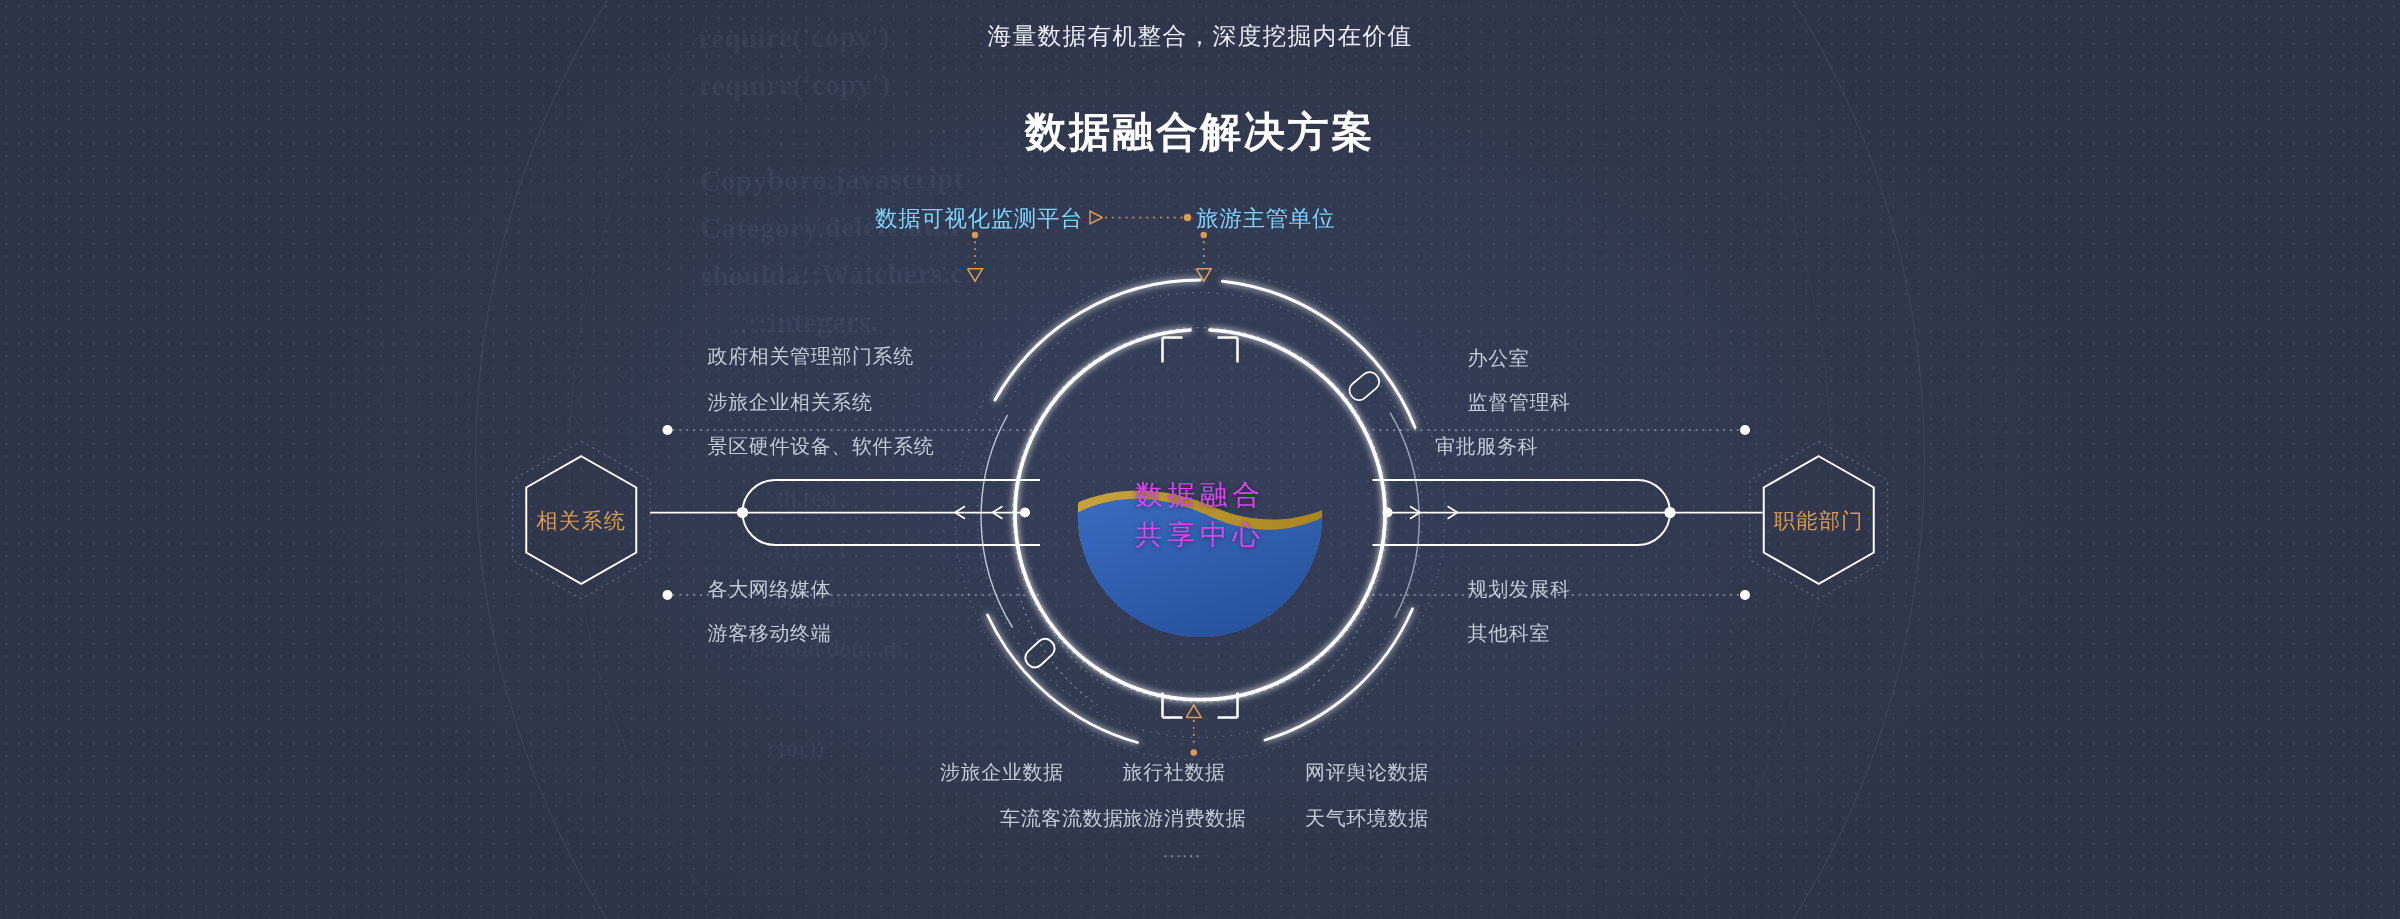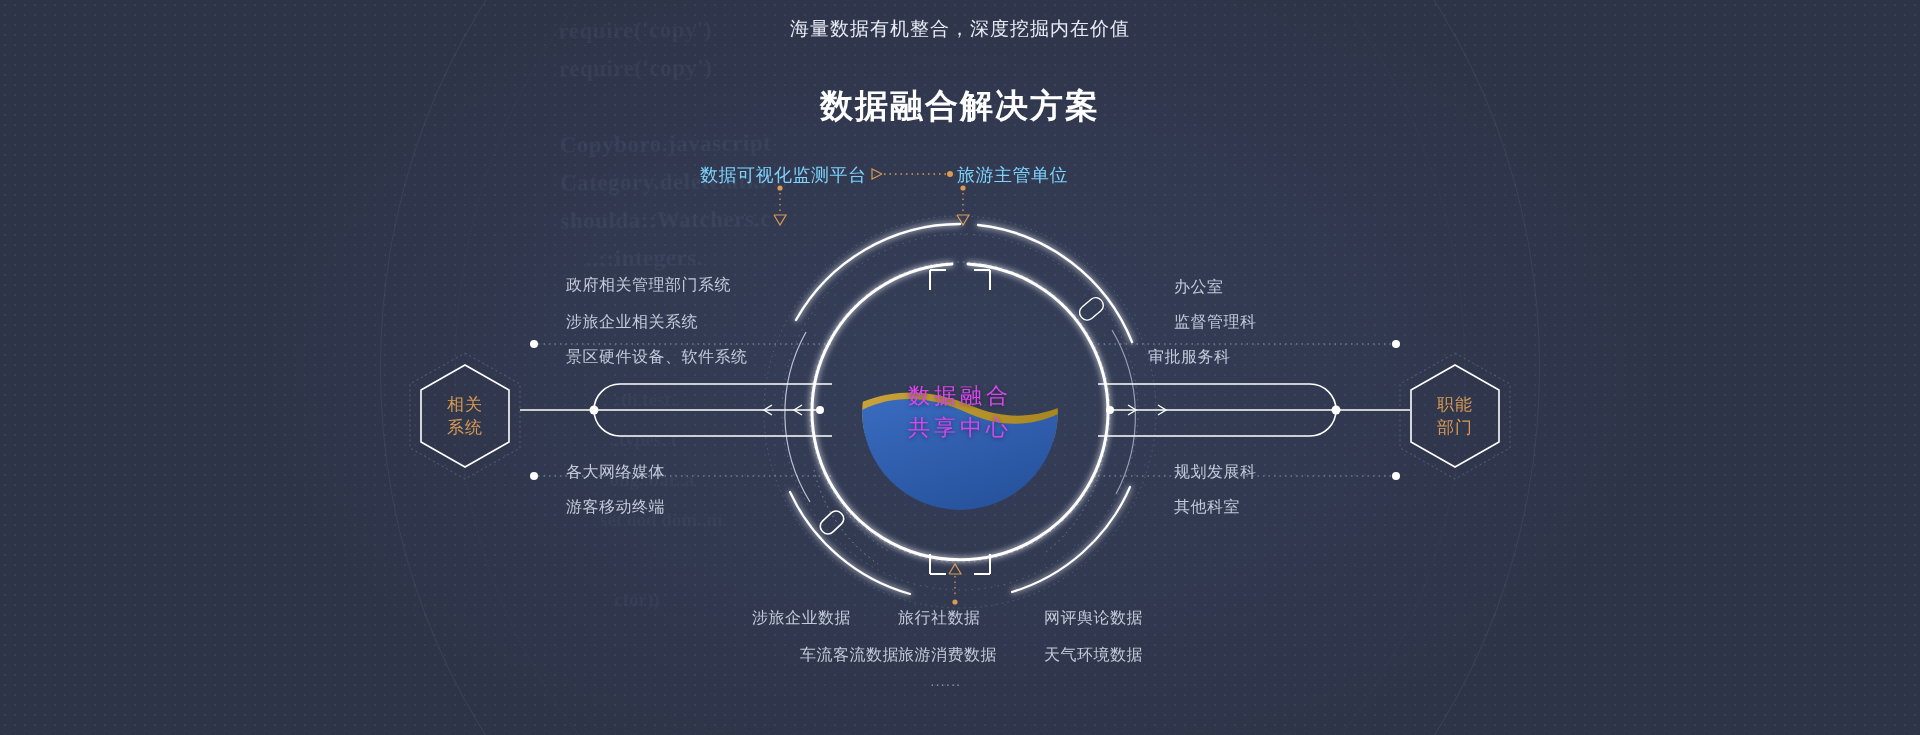--- a/index.html
+++ b/index.html
@@ -102,21 +102,21 @@
   }
   .lbl.orange { color: #7dd3fc; font-size: 18px; }
 
   
   .hex-wrap { position: absolute; z-index: 25; width: 120px; height: 132px; }
   .hex-outer, .hex-inner {
     position: absolute; left: 0; top: 0; width: 100%; height: 100%;
   }
   .hex-label {
     position: absolute; left: 0; top: 0; width: 100%; height: 100%;
-    display: flex; flex-direction: column;
+    display: flex; flex-direction: row;
     align-items: center; justify-content: center;
     color: #d99a52; font-size: 17px; line-height: 23px; letter-spacing: 1px;
   }
 
   
   #center-stage {
     position: absolute;
     left: 50%; top: 412px;
     margin-left: -210px; margin-top: -210px;
     width: 420px; height: 420px;

